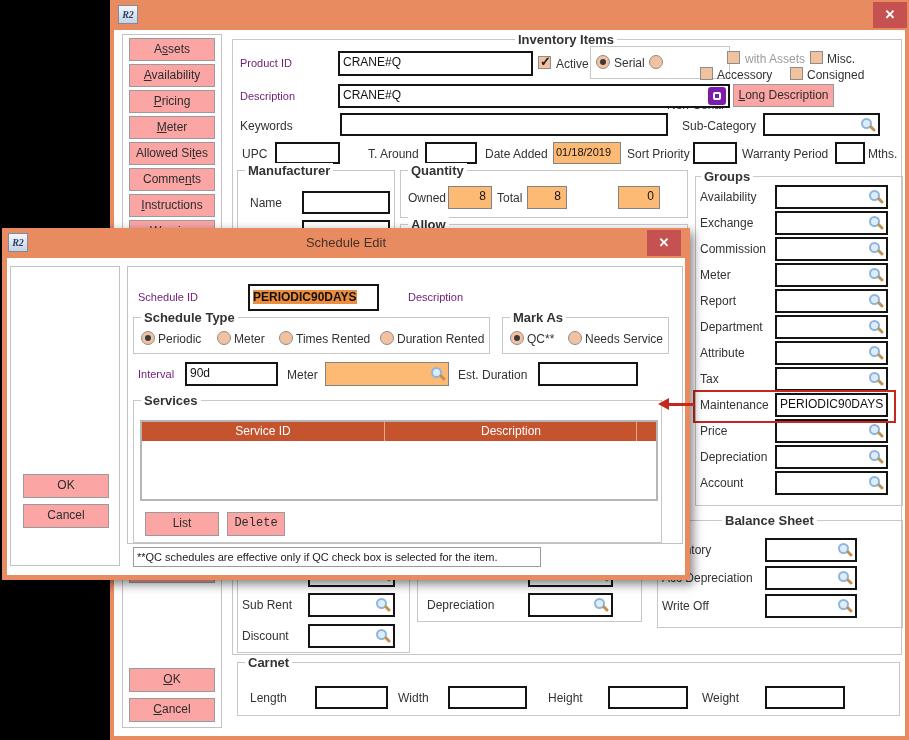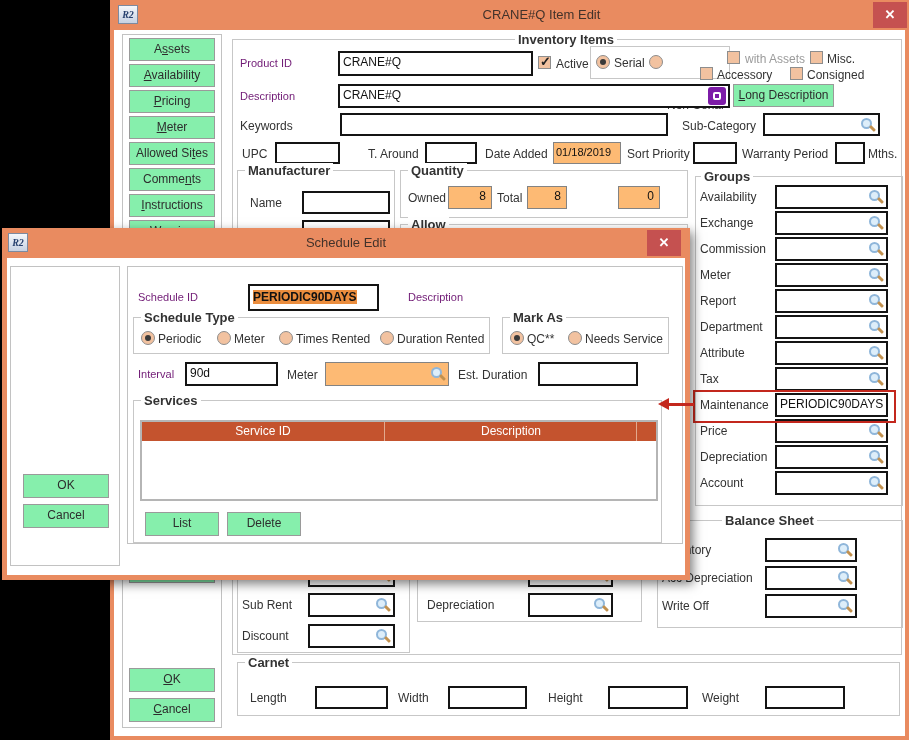--- a/index.html
+++ b/index.html
@@ -10,21 +10,21 @@
   .win{position:absolute;left:110px;top:0;width:799px;height:740px;background:#E98B60;z-index:1;}
   .win-body{position:absolute;left:4px;top:30px;width:791px;height:706px;background:#fff;}
   .dlg{position:absolute;left:2px;top:228px;width:688px;height:352px;background:#E98B60;z-index:40;box-shadow:3px 4px 10px rgba(0,0,0,.5);}
   .dlg-body{position:absolute;left:5px;top:30px;width:678px;height:317px;background:#fff;}
   .titletext{font-size:13px;color:#42322a;text-align:center;white-space:nowrap;}
   .appicon{width:20px;height:19px;background:linear-gradient(#f5f7fb,#c7d2e3);border:1px solid #7d8aa0;color:#27406e;
     font-family:"Liberation Serif",serif;font-style:italic;font-weight:bold;font-size:10px;text-align:center;line-height:17px;box-sizing:border-box;}
   .closebtn{background:#C55150;color:#fff;text-align:center;font-size:13px;font-weight:bold;line-height:26px;}
   
   .panel{background:#fff;border:1px solid #c2c2c2;box-sizing:border-box;}
-  .btn{background:#86efac;border:1px solid #9a9a9a;color:#2d2d2d;font-size:12px;text-align:center;box-sizing:border-box;padding-top:3px;white-space:nowrap;overflow:hidden;}
+  .btn{background:#fca5a5;border:1px solid #9a9a9a;color:#2d2d2d;font-size:12px;text-align:center;box-sizing:border-box;padding-top:3px;white-space:nowrap;overflow:hidden;}
   .gbox{border:1px solid #c7c7c7;box-sizing:border-box;}
   .gt{font-weight:bold;font-size:13px;color:#333;background:#fff;padding:0 3px;white-space:nowrap;}
   .t{font-size:12px;color:#333;white-space:nowrap;}
   .b{font-size:11px;color:#701a75;white-space:nowrap;}
   .dim{color:#9b9b9b;}
   .fld{background:#fff;border:2px solid #141414;box-sizing:border-box;font-size:12px;color:#111;padding:2px 3px;white-space:nowrap;overflow:hidden;}
   .grayf{background:#fdba74;border:1px solid #838383;}
   .num{text-align:right;padding-right:5px;}
   .cb{width:13px;height:13px;background:#F2C2A0;border:1px solid #8d8d8d;box-sizing:border-box;}
   .cb.on::after{content:"\2713";position:absolute;left:1px;top:-3px;font-size:13px;font-weight:bold;color:#222;}
@@ -41,21 +41,20 @@
   .bold{font-weight:bold;}
   u{text-decoration:underline;}
 </style>
 </head>
 <body>
 
 <div class="stage">
 
   <div class="win">
     <div class="abs appicon" style="left:8px;top:5px;">R2</div>
-    <div class="abs titletext" style="left:0;top:7px;width:100%;padding-left:64px;box-sizing:border-box;">CRANE#Q Item Edit</div>
     <div class="abs closebtn" style="left:763px;top:2px;width:34px;height:26px;">✕</div>
     <div class="win-body"></div>
 
     <div class="abs panel" style="left:12px;top:34px;width:100px;height:694px;"></div>
     <div class="abs btn" style="left:19px;top:38px;width:86px;height:23px;">A<u>s</u>sets</div>
     <div class="abs btn" style="left:19px;top:64px;width:86px;height:23px;"><u>A</u>vailability</div>
     <div class="abs btn" style="left:19px;top:90px;width:86px;height:23px;"><u>P</u>ricing</div>
     <div class="abs btn" style="left:19px;top:116px;width:86px;height:23px;"><u>M</u>eter</div>
     <div class="abs btn" style="left:19px;top:142px;width:86px;height:23px;">Allowed Si<u>t</u>es</div>
     <div class="abs btn" style="left:19px;top:168px;width:86px;height:23px;">Comme<u>n</u>ts</div>
@@ -277,20 +276,21 @@
     <div class="abs gbox" style="left:131px;top:172px;width:529px;height:143px;"></div>
     <div class="abs gt" style="left:139px;top:165px;">Services</div>
     <div class="abs" style="left:138px;top:192px;width:518px;height:81px;border:2px solid #b5b5b5;box-sizing:border-box;background:#fff;">
       <div class="hdrrow" style="position:absolute;left:0;top:0;width:100%;height:19px;">
         <div class="hdrcell" style="left:0;width:243px;border-right:1px solid #e2a98e;">Service ID</div>
         <div class="hdrcell" style="left:244px;width:251px;border-right:1px solid #e2a98e;">Description</div>
       </div>
       <div style="position:absolute;left:0;top:19px;width:100%;height:58px;background:#fff;"></div>
     </div>
     <div class="abs btn" style="left:143px;top:284px;width:74px;height:24px;">List</div>
-    <div class="abs btn" style="left:225px;top:284px;width:74px;height:24px;">Delete</div>
-
+    <div class="abs btn" style="left:225px;top:284px;width:58px;height:24px;font-family:Liberation Mono, monospace;">Delete</div>
+
+    <div class="abs" style="left:131px;top:319px;width:408px;height:20px;border:1px solid #9a9a9a;box-sizing:border-box;background:#fff;font-size:11px;color:#222;padding:3px 0 0 3px;white-space:nowrap;">**QC schedules are effective only if QC check box is selected for the item.</div>
   </div>
 
   <div class="abs" style="left:668px;top:403px;width:26px;height:3px;background:#c3271d;z-index:50;"></div>
   <div class="abs" style="left:658px;top:398px;width:0;height:0;border-top:6px solid transparent;border-bottom:6px solid transparent;border-right:11px solid #c3271d;z-index:50;"></div>
 
 </div>
 
 </body></html>

